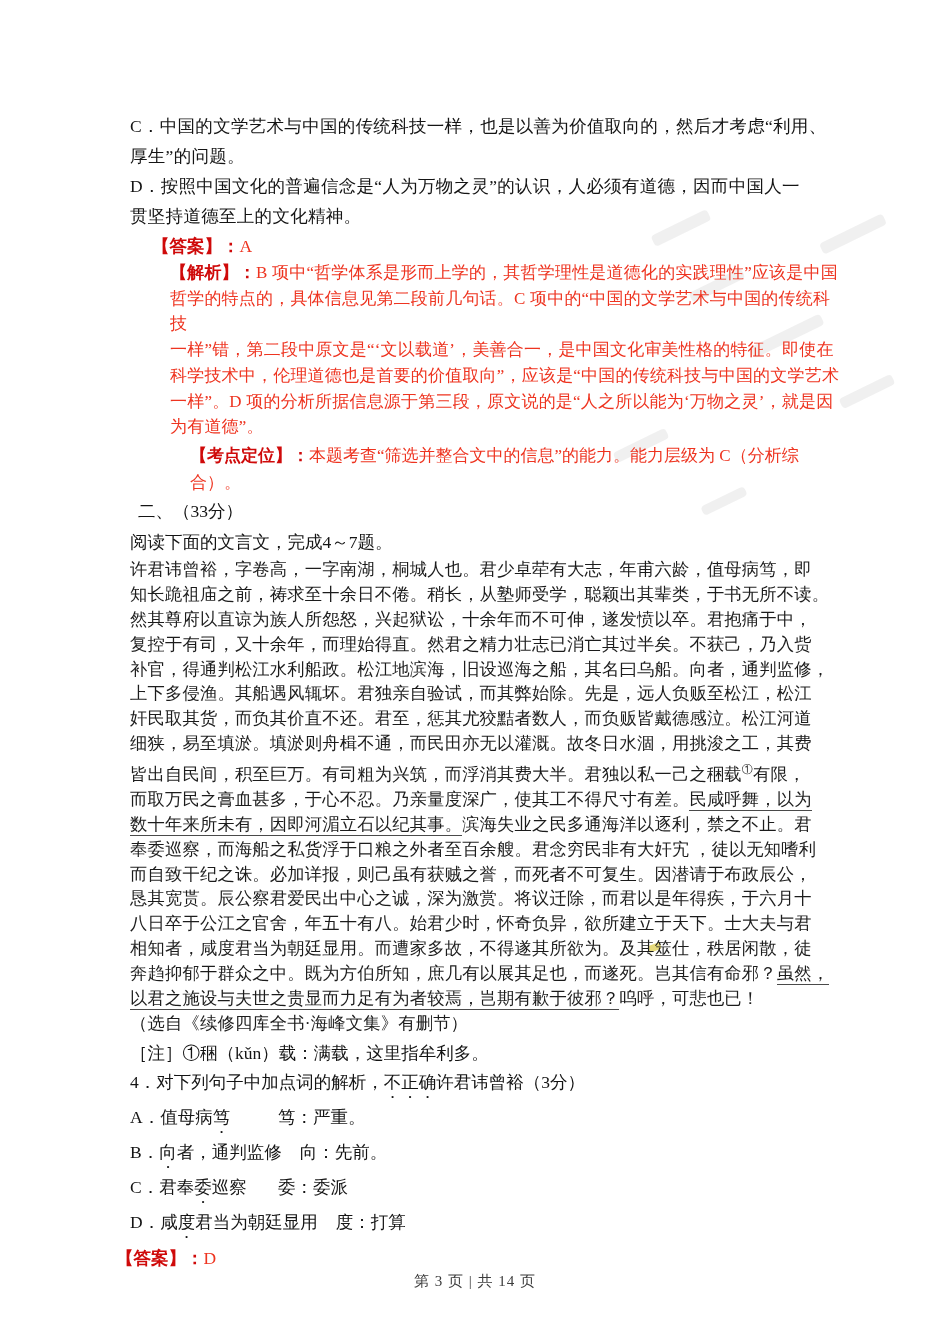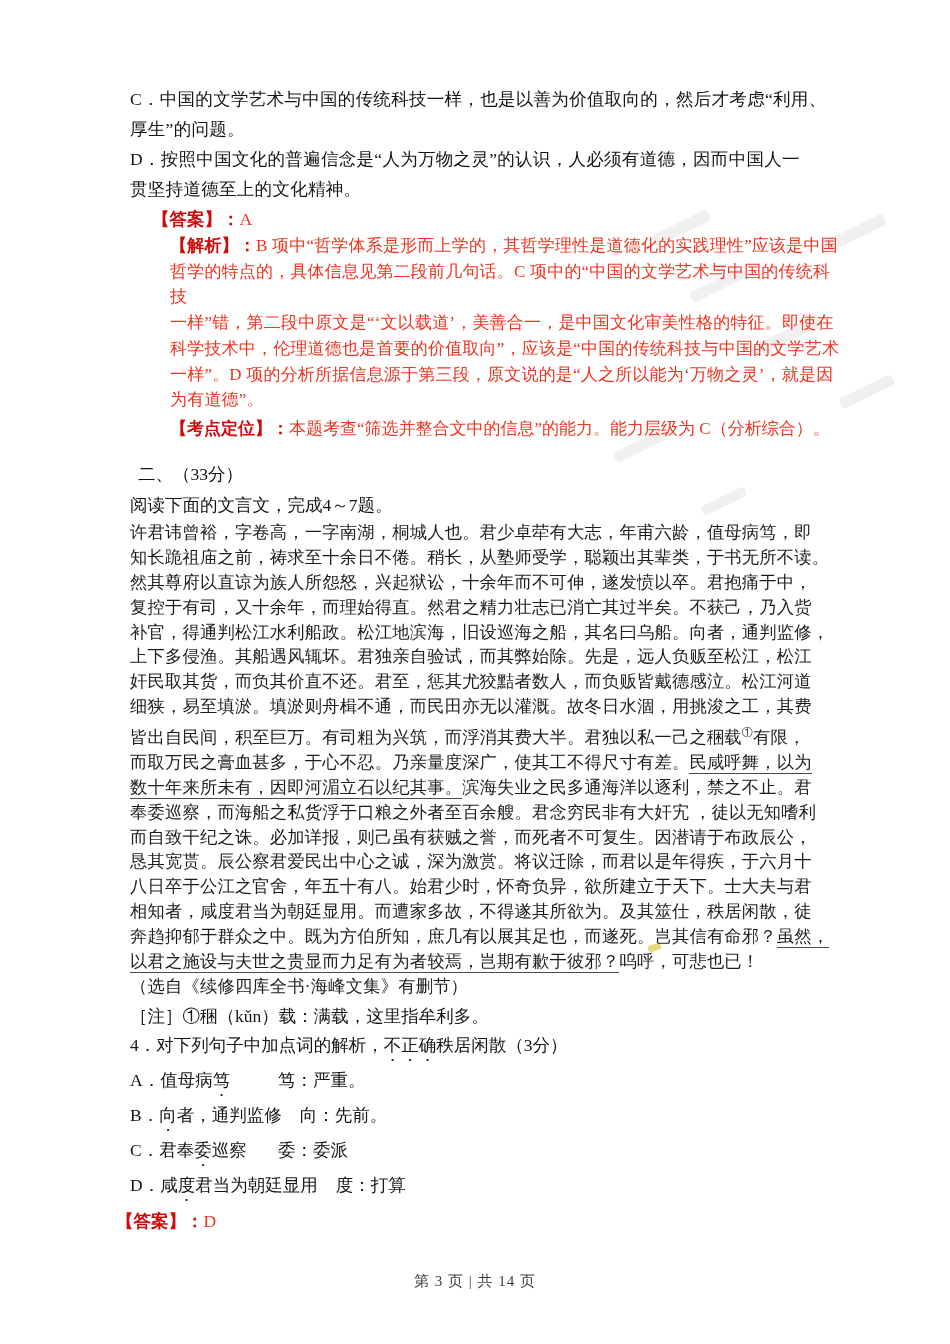--- a/index.html
+++ b/index.html
@@ -1,31 +1,31 @@
 <!DOCTYPE html>
 <html lang="zh"><head>
 <meta charset="utf-8">
 <style>
   html,body { margin:0; padding:0; }
   body {
     width:950px; height:1344px; background:#ffffff; position:relative;
     font-family:"Liberation Serif","DejaVu Serif",serif;
     color:#141414; overflow:hidden;
   }
-  .content { position:absolute; left:130px; top:84px; width:716px; }
+  .content { position:absolute; left:130px; top:111px; width:716px; }
 
   .s1-line { font-size:17.5px; line-height:30px; letter-spacing:0.3px; }
 
   .red   { color:#ee3420; }
   .rlabel{ color:#cf0a0a; font-weight:bold; }
   .ans-line { font-size:17.5px; line-height:27px; margin-left:22px; margin-top:2px; }
   .ana-line { font-size:17px; line-height:25.7px; margin-left:40px; letter-spacing:0.2px; }
-  .kd-line  { font-size:17px; line-height:27px; margin-left:40px; margin-top:2px; }
+  .kd-line  { font-size:17px; line-height:27px; margin-left:60px; margin-top:2px; }
 
-  .sec2-head { margin-top:17px; }
+  .sec2-head { }
   .h-line { font-size:17.5px; line-height:31px; }
   .h-first { padding-left:8px; }
 
   .p-line { font-size:17.3px; line-height:24.9px; letter-spacing:0.2px; color:#1c1c1c; }
   .uline  { border-bottom:1.5px solid #4a4a4a; padding-bottom:1px; }
   .sup    { font-size:11px; vertical-align:super; }
 
   .note-line { font-size:17.5px; line-height:28px; margin-top:2px; }
   .q-line    { font-size:17.5px; line-height:31px; }
   .opt-row   { font-size:17.5px; line-height:31px; }
@@ -122,21 +122,21 @@
     <div class="p-line"><span>奔趋抑郁于群众之中。既为方伯所知，庶几有以展其足也，而遂死。岂其信有命邪？</span><span class="uline">虽然，</span></div>
 
     <div class="p-line"><span class="uline">以君之施设与夫世之贵显而力足有为者较焉，岂期有歉于彼邪？</span><span>呜呼，可悲也已！</span></div>
 
     <div class="p-line">（选自《续修四库全书·海峰文集》有删节）</div>
   </div>
 
   <div class="note-line">［注］①稇（kǔn）载：满载，这里指牟利多。</div>
 
   <div>
-    <div class="q-line"><span>4．对下列句子中加点词的解析，</span><span class="edot">不正确</span><span>秩居闲散（3分）</span></div>
+    <div class="q-line"><span>4．对下列句子中加点词的解析，</span><span class="edot">不正确</span><span>许君讳曾裕（3分）</span></div>
 
     <div class="opt-row">
       <span class="opt-phrase"><span>A．</span><span>值母病</span><span class="edot">笃</span><span></span></span><span>笃：严重。</span>
     </div>
     <div class="opt-row">
       <span class="opt-phrase"><span>B．</span><span></span><span class="edot">向</span><span>者，通判监修</span></span><span>向：先前。</span>
     </div>
     <div class="opt-row">
       <span class="opt-phrase"><span>C．</span><span>君奉</span><span class="edot">委</span><span>巡察</span></span><span>委：委派</span>
     </div>

